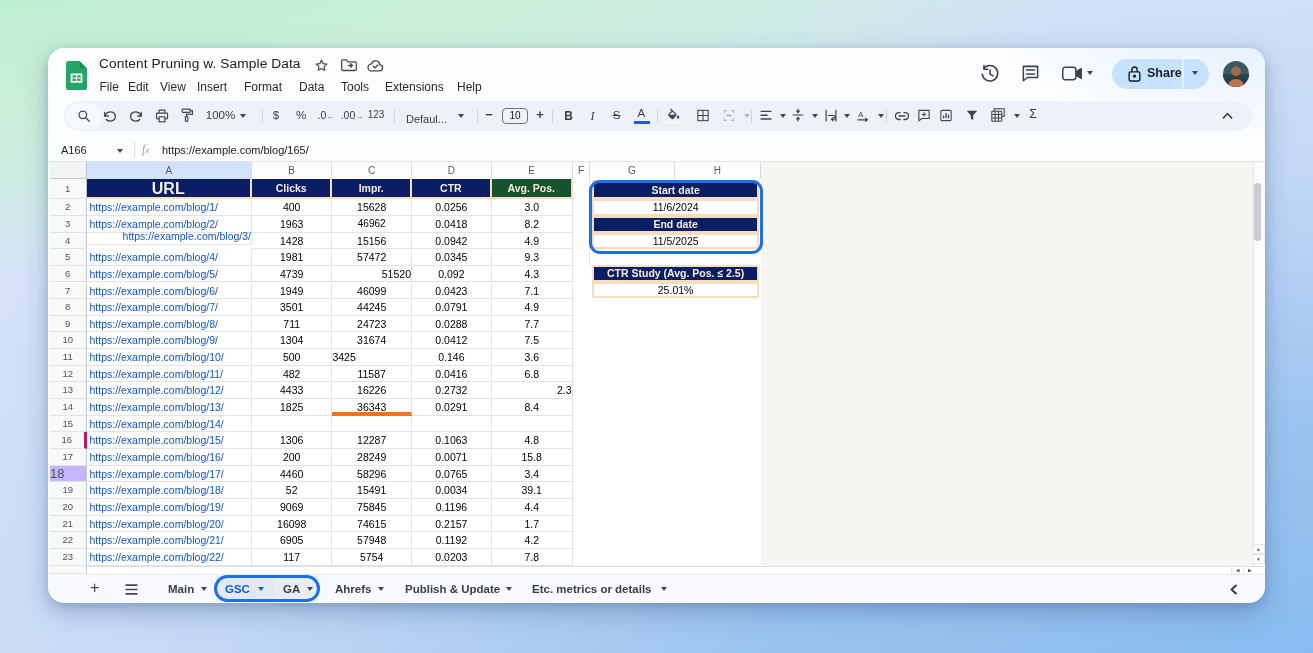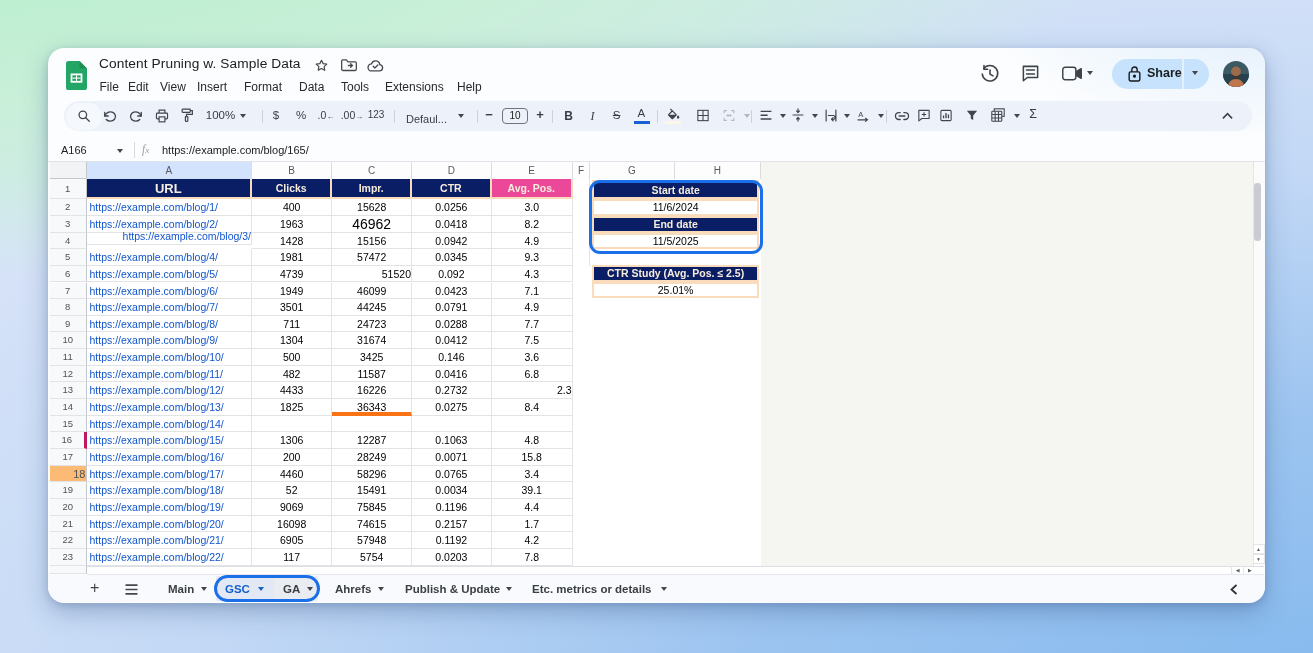--- a/index.html
+++ b/index.html
@@ -228,40 +228,40 @@
 <div class="abs" style="left:50px;top:299.15999999999997px;width:36.5px;height:16.66px;background:#f8f9fa;border-right:1px solid #c4c7cb;border-bottom:1px solid #e2e3e4;color:#4d5256;font-size:9.5px;text-align:center;line-height:16.66px">8</div>
 <div class="abs" style="left:50px;top:315.82px;width:36.5px;height:16.66px;background:#f8f9fa;border-right:1px solid #c4c7cb;border-bottom:1px solid #e2e3e4;color:#4d5256;font-size:9.5px;text-align:center;line-height:16.66px">9</div>
 <div class="abs" style="left:50px;top:332.48px;width:36.5px;height:16.66px;background:#f8f9fa;border-right:1px solid #c4c7cb;border-bottom:1px solid #e2e3e4;color:#4d5256;font-size:9.5px;text-align:center;line-height:16.66px">10</div>
 <div class="abs" style="left:50px;top:349.14px;width:36.5px;height:16.66px;background:#f8f9fa;border-right:1px solid #c4c7cb;border-bottom:1px solid #e2e3e4;color:#4d5256;font-size:9.5px;text-align:center;line-height:16.66px">11</div>
 <div class="abs" style="left:50px;top:365.79999999999995px;width:36.5px;height:16.66px;background:#f8f9fa;border-right:1px solid #c4c7cb;border-bottom:1px solid #e2e3e4;color:#4d5256;font-size:9.5px;text-align:center;line-height:16.66px">12</div>
 <div class="abs" style="left:50px;top:382.46px;width:36.5px;height:16.66px;background:#f8f9fa;border-right:1px solid #c4c7cb;border-bottom:1px solid #e2e3e4;color:#4d5256;font-size:9.5px;text-align:center;line-height:16.66px">13</div>
 <div class="abs" style="left:50px;top:399.12px;width:36.5px;height:16.66px;background:#f8f9fa;border-right:1px solid #c4c7cb;border-bottom:1px solid #e2e3e4;color:#4d5256;font-size:9.5px;text-align:center;line-height:16.66px">14</div>
 <div class="abs" style="left:50px;top:415.78px;width:36.5px;height:16.66px;background:#f8f9fa;border-right:1px solid #c4c7cb;border-bottom:1px solid #e2e3e4;color:#4d5256;font-size:9.5px;text-align:center;line-height:16.66px">15</div>
 <div class="abs" style="left:50px;top:432.44px;width:36.5px;height:16.66px;background:#f8f9fa;border-right:3px solid #be185d;border-bottom:1px solid #e2e3e4;color:#4d5256;font-size:9.5px;text-align:center;line-height:16.66px">16</div>
 <div class="abs" style="left:50px;top:449.1px;width:36.5px;height:16.66px;background:#f8f9fa;border-right:1px solid #c4c7cb;border-bottom:1px solid #e2e3e4;color:#4d5256;font-size:9.5px;text-align:center;line-height:16.66px">17</div>
-<div class="abs" style="left:50px;top:465.76px;width:36.5px;height:16.66px;background:#fdba74;border-right:1px solid #c4c7cb;border-bottom:1px solid #e2e3e4;color:#4d5256;font-size:11px;text-align:right;line-height:16.66px">18</div>
+<div class="abs" style="left:50px;top:465.76px;width:36.5px;height:16.66px;background:#c4b5fd;border-right:1px solid #c4c7cb;border-bottom:1px solid #e2e3e4;color:#4d5256;font-size:13px;text-align:left;line-height:16.66px">18</div>
 <div class="abs" style="left:50px;top:482.42px;width:36.5px;height:16.66px;background:#f8f9fa;border-right:1px solid #c4c7cb;border-bottom:1px solid #e2e3e4;color:#4d5256;font-size:9.5px;text-align:center;line-height:16.66px">19</div>
 <div class="abs" style="left:50px;top:499.08px;width:36.5px;height:16.66px;background:#f8f9fa;border-right:1px solid #c4c7cb;border-bottom:1px solid #e2e3e4;color:#4d5256;font-size:9.5px;text-align:center;line-height:16.66px">20</div>
 <div class="abs" style="left:50px;top:515.74px;width:36.5px;height:16.66px;background:#f8f9fa;border-right:1px solid #c4c7cb;border-bottom:1px solid #e2e3e4;color:#4d5256;font-size:9.5px;text-align:center;line-height:16.66px">21</div>
 <div class="abs" style="left:50px;top:532.4px;width:36.5px;height:16.66px;background:#f8f9fa;border-right:1px solid #c4c7cb;border-bottom:1px solid #e2e3e4;color:#4d5256;font-size:9.5px;text-align:center;line-height:16.66px">22</div>
 <div class="abs" style="left:50px;top:549.06px;width:36.5px;height:16.66px;background:#f8f9fa;border-right:1px solid #c4c7cb;border-bottom:1px solid #e2e3e4;color:#4d5256;font-size:9.5px;text-align:center;line-height:16.66px">23</div>
 <div class="abs" style="left:50px;top:565.72px;width:36.5px;height:8.079999999999927px;background:#f8f9fa;border-right:1px solid #c4c7cb;border-bottom:1px solid #e2e3e4;color:#4d5256;font-size:9.5px;text-align:center;line-height:8.079999999999927px"></div>
-<div class="abs" style="left:86.5px;top:179.2px;width:165.5px;height:20.0px;background:#0a1e66;border-right:2px solid #f8dcbc;border-bottom:2.4px solid #f8dcbc;color:#f7ecdc;font-weight:bold;font-size:13px;text-align:center;line-height:19.0px">URL</div>
+<div class="abs" style="left:86.5px;top:179.2px;width:165.5px;height:20.0px;background:#0a1e66;border-right:2px solid #f8dcbc;border-bottom:2.4px solid #f8dcbc;color:#f7ecdc;font-weight:bold;font-size:16px;text-align:center;line-height:19.0px">URL</div>
 <div class="abs" style="left:252.0px;top:179.2px;width:80.4px;height:20.0px;background:#0a1e66;border-right:2px solid #f8dcbc;border-bottom:2.4px solid #f8dcbc;color:#f7ecdc;font-weight:bold;font-size:10.5px;text-align:center;line-height:19.0px">Clicks</div>
 <div class="abs" style="left:332.4px;top:179.2px;width:79.6px;height:20.0px;background:#0a1e66;border-right:2px solid #f8dcbc;border-bottom:2.4px solid #f8dcbc;color:#f7ecdc;font-weight:bold;font-size:10.5px;text-align:center;line-height:19.0px">Impr.</div>
 <div class="abs" style="left:412.0px;top:179.2px;width:79.8px;height:20.0px;background:#0a1e66;border-right:2px solid #f8dcbc;border-bottom:2.4px solid #f8dcbc;color:#f7ecdc;font-weight:bold;font-size:10.5px;text-align:center;line-height:19.0px">CTR</div>
-<div class="abs" style="left:491.8px;top:179.2px;width:80.8px;height:20.0px;background:#ec4899;border-right:2px solid #f8dcbc;border-bottom:2.4px solid #f8dcbc;color:#f7ecdc;font-weight:bold;font-size:10.5px;text-align:center;line-height:19.0px">Avg. Pos.</div>
+<div class="abs" style="left:491.8px;top:179.2px;width:80.8px;height:20.0px;background:#14532d;border-right:2px solid #f8dcbc;border-bottom:2.4px solid #f8dcbc;color:#f7ecdc;font-weight:bold;font-size:10.5px;text-align:center;line-height:19.0px">Avg. Pos.</div>
 <div class="abs" style="left:86.5px;top:199.2px;width:165.5px;height:16.66px;border-right:1px solid #e2e3e4;border-bottom:1px solid #e2e3e4;font-size:10.5px;line-height:16.66px;color:#1155cc;text-align:left;padding-left:3px;overflow:hidden;white-space:nowrap">https://example.com/blog/1/</div>
 <div class="abs" style="left:252.0px;top:199.2px;width:80.4px;height:16.66px;border-right:1px solid #e2e3e4;border-bottom:1px solid #e2e3e4;font-size:10.5px;line-height:16.66px;color:#000;text-align:center;overflow:hidden;white-space:nowrap">400</div>
 <div class="abs" style="left:332.4px;top:199.2px;width:79.6px;height:16.66px;border-right:1px solid #e2e3e4;border-bottom:1px solid #e2e3e4;font-size:10.5px;line-height:16.66px;color:#000;text-align:center;overflow:hidden;white-space:nowrap">15628</div>
 <div class="abs" style="left:412.0px;top:199.2px;width:79.8px;height:16.66px;border-right:1px solid #e2e3e4;border-bottom:1px solid #e2e3e4;font-size:10.5px;line-height:16.66px;color:#000;text-align:center;overflow:hidden;white-space:nowrap">0.0256</div>
 <div class="abs" style="left:491.8px;top:199.2px;width:80.8px;height:16.66px;border-right:1px solid #e2e3e4;border-bottom:1px solid #e2e3e4;font-size:10.5px;line-height:16.66px;color:#000;text-align:center;overflow:hidden;white-space:nowrap">3.0</div>
 <div class="abs" style="left:86.5px;top:215.85999999999999px;width:165.5px;height:16.66px;border-right:1px solid #e2e3e4;border-bottom:1px solid #e2e3e4;font-size:10.5px;line-height:16.66px;color:#1155cc;text-align:left;padding-left:3px;overflow:hidden;white-space:nowrap">https://example.com/blog/2/</div>
 <div class="abs" style="left:252.0px;top:215.85999999999999px;width:80.4px;height:16.66px;border-right:1px solid #e2e3e4;border-bottom:1px solid #e2e3e4;font-size:10.5px;line-height:16.66px;color:#000;text-align:center;overflow:hidden;white-space:nowrap">1963</div>
-<div class="abs" style="left:332.4px;top:215.85999999999999px;width:79.6px;height:16.66px;border-right:1px solid #e2e3e4;border-bottom:1px solid #e2e3e4;font-size:14px;line-height:16.66px;color:#000;text-align:center;overflow:hidden;white-space:nowrap">46962</div>
+<div class="abs" style="left:332.4px;top:215.85999999999999px;width:79.6px;height:16.66px;border-right:1px solid #e2e3e4;border-bottom:1px solid #e2e3e4;font-size:10px;line-height:16.66px;color:#000;text-align:center;overflow:hidden;white-space:nowrap">46962</div>
 <div class="abs" style="left:412.0px;top:215.85999999999999px;width:79.8px;height:16.66px;border-right:1px solid #e2e3e4;border-bottom:1px solid #e2e3e4;font-size:10.5px;line-height:16.66px;color:#000;text-align:center;overflow:hidden;white-space:nowrap">0.0418</div>
 <div class="abs" style="left:491.8px;top:215.85999999999999px;width:80.8px;height:16.66px;border-right:1px solid #e2e3e4;border-bottom:1px solid #e2e3e4;font-size:10.5px;line-height:16.66px;color:#000;text-align:center;overflow:hidden;white-space:nowrap">8.2</div>
 <div class="abs" style="left:86.5px;top:228px;width:165.5px;height:16.66px;border-right:1px solid #e2e3e4;border-bottom:1px solid #e2e3e4;font-size:10.5px;line-height:16.66px;color:#1155cc;text-align:right;padding-left:3px;overflow:hidden;white-space:nowrap">https://example.com/blog/3/</div>
 <div class="abs" style="left:252.0px;top:232.51999999999998px;width:80.4px;height:16.66px;border-right:1px solid #e2e3e4;border-bottom:1px solid #e2e3e4;font-size:10.5px;line-height:16.66px;color:#000;text-align:center;overflow:hidden;white-space:nowrap">1428</div>
 <div class="abs" style="left:332.4px;top:232.51999999999998px;width:79.6px;height:16.66px;border-right:1px solid #e2e3e4;border-bottom:1px solid #e2e3e4;font-size:10.5px;line-height:16.66px;color:#000;text-align:center;overflow:hidden;white-space:nowrap">15156</div>
 <div class="abs" style="left:412.0px;top:232.51999999999998px;width:79.8px;height:16.66px;border-right:1px solid #e2e3e4;border-bottom:1px solid #e2e3e4;font-size:10.5px;line-height:16.66px;color:#000;text-align:center;overflow:hidden;white-space:nowrap">0.0942</div>
 <div class="abs" style="left:491.8px;top:232.51999999999998px;width:80.8px;height:16.66px;border-right:1px solid #e2e3e4;border-bottom:1px solid #e2e3e4;font-size:10.5px;line-height:16.66px;color:#000;text-align:center;overflow:hidden;white-space:nowrap">4.9</div>
 <div class="abs" style="left:86.5px;top:249.18px;width:165.5px;height:16.66px;border-right:1px solid #e2e3e4;border-bottom:1px solid #e2e3e4;font-size:10.5px;line-height:16.66px;color:#1155cc;text-align:left;padding-left:3px;overflow:hidden;white-space:nowrap">https://example.com/blog/4/</div>
 <div class="abs" style="left:252.0px;top:249.18px;width:80.4px;height:16.66px;border-right:1px solid #e2e3e4;border-bottom:1px solid #e2e3e4;font-size:10.5px;line-height:16.66px;color:#000;text-align:center;overflow:hidden;white-space:nowrap">1981</div>
 <div class="abs" style="left:332.4px;top:249.18px;width:79.6px;height:16.66px;border-right:1px solid #e2e3e4;border-bottom:1px solid #e2e3e4;font-size:10.5px;line-height:16.66px;color:#000;text-align:center;overflow:hidden;white-space:nowrap">57472</div>
@@ -287,37 +287,37 @@
 <div class="abs" style="left:332.4px;top:315.82px;width:79.6px;height:16.66px;border-right:1px solid #e2e3e4;border-bottom:1px solid #e2e3e4;font-size:10.5px;line-height:16.66px;color:#000;text-align:center;overflow:hidden;white-space:nowrap">24723</div>
 <div class="abs" style="left:412.0px;top:315.82px;width:79.8px;height:16.66px;border-right:1px solid #e2e3e4;border-bottom:1px solid #e2e3e4;font-size:10.5px;line-height:16.66px;color:#000;text-align:center;overflow:hidden;white-space:nowrap">0.0288</div>
 <div class="abs" style="left:491.8px;top:315.82px;width:80.8px;height:16.66px;border-right:1px solid #e2e3e4;border-bottom:1px solid #e2e3e4;font-size:10.5px;line-height:16.66px;color:#000;text-align:center;overflow:hidden;white-space:nowrap">7.7</div>
 <div class="abs" style="left:86.5px;top:332.48px;width:165.5px;height:16.66px;border-right:1px solid #e2e3e4;border-bottom:1px solid #e2e3e4;font-size:10.5px;line-height:16.66px;color:#1155cc;text-align:left;padding-left:3px;overflow:hidden;white-space:nowrap">https://example.com/blog/9/</div>
 <div class="abs" style="left:252.0px;top:332.48px;width:80.4px;height:16.66px;border-right:1px solid #e2e3e4;border-bottom:1px solid #e2e3e4;font-size:10.5px;line-height:16.66px;color:#000;text-align:center;overflow:hidden;white-space:nowrap">1304</div>
 <div class="abs" style="left:332.4px;top:332.48px;width:79.6px;height:16.66px;border-right:1px solid #e2e3e4;border-bottom:1px solid #e2e3e4;font-size:10.5px;line-height:16.66px;color:#000;text-align:center;overflow:hidden;white-space:nowrap">31674</div>
 <div class="abs" style="left:412.0px;top:332.48px;width:79.8px;height:16.66px;border-right:1px solid #e2e3e4;border-bottom:1px solid #e2e3e4;font-size:10.5px;line-height:16.66px;color:#000;text-align:center;overflow:hidden;white-space:nowrap">0.0412</div>
 <div class="abs" style="left:491.8px;top:332.48px;width:80.8px;height:16.66px;border-right:1px solid #e2e3e4;border-bottom:1px solid #e2e3e4;font-size:10.5px;line-height:16.66px;color:#000;text-align:center;overflow:hidden;white-space:nowrap">7.5</div>
 <div class="abs" style="left:86.5px;top:349.14px;width:165.5px;height:16.66px;border-right:1px solid #e2e3e4;border-bottom:1px solid #e2e3e4;font-size:10.5px;line-height:16.66px;color:#1155cc;text-align:left;padding-left:3px;overflow:hidden;white-space:nowrap">https://example.com/blog/10/</div>
 <div class="abs" style="left:252.0px;top:349.14px;width:80.4px;height:16.66px;border-right:1px solid #e2e3e4;border-bottom:1px solid #e2e3e4;font-size:10.5px;line-height:16.66px;color:#000;text-align:center;overflow:hidden;white-space:nowrap">500</div>
-<div class="abs" style="left:332.4px;top:349.14px;width:79.6px;height:16.66px;border-right:1px solid #e2e3e4;border-bottom:1px solid #e2e3e4;font-size:10.5px;line-height:16.66px;color:#000;text-align:center;overflow:hidden;white-space:nowrap">3425</div>
+<div class="abs" style="left:332.4px;top:349.14px;width:79.6px;height:16.66px;border-right:1px solid #e2e3e4;border-bottom:1px solid #e2e3e4;font-size:10.5px;line-height:16.66px;color:#000;overflow:hidden;white-space:nowrap">3425</div>
 <div class="abs" style="left:412.0px;top:349.14px;width:79.8px;height:16.66px;border-right:1px solid #e2e3e4;border-bottom:1px solid #e2e3e4;font-size:10.5px;line-height:16.66px;color:#000;text-align:center;overflow:hidden;white-space:nowrap">0.146</div>
 <div class="abs" style="left:491.8px;top:349.14px;width:80.8px;height:16.66px;border-right:1px solid #e2e3e4;border-bottom:1px solid #e2e3e4;font-size:10.5px;line-height:16.66px;color:#000;text-align:center;overflow:hidden;white-space:nowrap">3.6</div>
 <div class="abs" style="left:86.5px;top:365.79999999999995px;width:165.5px;height:16.66px;border-right:1px solid #e2e3e4;border-bottom:1px solid #e2e3e4;font-size:10.5px;line-height:16.66px;color:#1155cc;text-align:left;padding-left:3px;overflow:hidden;white-space:nowrap">https://example.com/blog/11/</div>
 <div class="abs" style="left:252.0px;top:365.79999999999995px;width:80.4px;height:16.66px;border-right:1px solid #e2e3e4;border-bottom:1px solid #e2e3e4;font-size:10.5px;line-height:16.66px;color:#000;text-align:center;overflow:hidden;white-space:nowrap">482</div>
 <div class="abs" style="left:332.4px;top:365.79999999999995px;width:79.6px;height:16.66px;border-right:1px solid #e2e3e4;border-bottom:1px solid #e2e3e4;font-size:10.5px;line-height:16.66px;color:#000;text-align:center;overflow:hidden;white-space:nowrap">11587</div>
 <div class="abs" style="left:412.0px;top:365.79999999999995px;width:79.8px;height:16.66px;border-right:1px solid #e2e3e4;border-bottom:1px solid #e2e3e4;font-size:10.5px;line-height:16.66px;color:#000;text-align:center;overflow:hidden;white-space:nowrap">0.0416</div>
 <div class="abs" style="left:491.8px;top:365.79999999999995px;width:80.8px;height:16.66px;border-right:1px solid #e2e3e4;border-bottom:1px solid #e2e3e4;font-size:10.5px;line-height:16.66px;color:#000;text-align:center;overflow:hidden;white-space:nowrap">6.8</div>
 <div class="abs" style="left:86.5px;top:382.46px;width:165.5px;height:16.66px;border-right:1px solid #e2e3e4;border-bottom:1px solid #e2e3e4;font-size:10.5px;line-height:16.66px;color:#1155cc;text-align:left;padding-left:3px;overflow:hidden;white-space:nowrap">https://example.com/blog/12/</div>
 <div class="abs" style="left:252.0px;top:382.46px;width:80.4px;height:16.66px;border-right:1px solid #e2e3e4;border-bottom:1px solid #e2e3e4;font-size:10.5px;line-height:16.66px;color:#000;text-align:center;overflow:hidden;white-space:nowrap">4433</div>
 <div class="abs" style="left:332.4px;top:382.46px;width:79.6px;height:16.66px;border-right:1px solid #e2e3e4;border-bottom:1px solid #e2e3e4;font-size:10.5px;line-height:16.66px;color:#000;text-align:center;overflow:hidden;white-space:nowrap">16226</div>
 <div class="abs" style="left:412.0px;top:382.46px;width:79.8px;height:16.66px;border-right:1px solid #e2e3e4;border-bottom:1px solid #e2e3e4;font-size:10.5px;line-height:16.66px;color:#000;text-align:center;overflow:hidden;white-space:nowrap">0.2732</div>
 <div class="abs" style="left:491.8px;top:382.46px;width:80.8px;height:16.66px;border-right:1px solid #e2e3e4;border-bottom:1px solid #e2e3e4;font-size:10.5px;line-height:16.66px;color:#000;text-align:right;overflow:hidden;white-space:nowrap">2.3</div>
 <div class="abs" style="left:86.5px;top:399.12px;width:165.5px;height:16.66px;border-right:1px solid #e2e3e4;border-bottom:1px solid #e2e3e4;font-size:10.5px;line-height:16.66px;color:#1155cc;text-align:left;padding-left:3px;overflow:hidden;white-space:nowrap">https://example.com/blog/13/</div>
 <div class="abs" style="left:252.0px;top:399.12px;width:80.4px;height:16.66px;border-right:1px solid #e2e3e4;border-bottom:1px solid #e2e3e4;font-size:10.5px;line-height:16.66px;color:#000;text-align:center;overflow:hidden;white-space:nowrap">1825</div>
 <div class="abs" style="left:332.4px;top:399.12px;width:79.6px;height:16.66px;border-right:1px solid #e2e3e4;border-bottom:4px solid #f97316;font-size:10.5px;line-height:16.66px;color:#000;text-align:center;overflow:hidden;white-space:nowrap">36343</div>
-<div class="abs" style="left:412.0px;top:399.12px;width:79.8px;height:16.66px;border-right:1px solid #e2e3e4;border-bottom:1px solid #e2e3e4;font-size:10.5px;line-height:16.66px;color:#000;text-align:center;overflow:hidden;white-space:nowrap">0.0275</div>
+<div class="abs" style="left:412.0px;top:399.12px;width:79.8px;height:16.66px;border-right:1px solid #e2e3e4;border-bottom:1px solid #e2e3e4;font-size:10.5px;line-height:16.66px;color:#000;text-align:center;overflow:hidden;white-space:nowrap">0.0291</div>
 <div class="abs" style="left:491.8px;top:399.12px;width:80.8px;height:16.66px;border-right:1px solid #e2e3e4;border-bottom:1px solid #e2e3e4;font-size:10.5px;line-height:16.66px;color:#000;text-align:center;overflow:hidden;white-space:nowrap">8.4</div>
 <div class="abs" style="left:86.5px;top:415.78px;width:165.5px;height:16.66px;border-right:1px solid #e2e3e4;border-bottom:1px solid #e2e3e4;font-size:10.5px;line-height:16.66px;color:#1155cc;text-align:left;padding-left:3px;overflow:hidden;white-space:nowrap">https://example.com/blog/14/</div>
 <div class="abs" style="left:252.0px;top:415.78px;width:80.4px;height:16.66px;border-right:1px solid #e2e3e4;border-bottom:1px solid #e2e3e4;font-size:10.5px;line-height:16.66px;color:#000;text-align:center;overflow:hidden;white-space:nowrap"></div>
 <div class="abs" style="left:332.4px;top:415.78px;width:79.6px;height:16.66px;border-right:1px solid #e2e3e4;border-bottom:1px solid #e2e3e4;font-size:10.5px;line-height:16.66px;color:#000;text-align:center;overflow:hidden;white-space:nowrap"></div>
 <div class="abs" style="left:412.0px;top:415.78px;width:79.8px;height:16.66px;border-right:1px solid #e2e3e4;border-bottom:1px solid #e2e3e4;font-size:10.5px;line-height:16.66px;color:#000;text-align:center;overflow:hidden;white-space:nowrap"></div>
 <div class="abs" style="left:491.8px;top:415.78px;width:80.8px;height:16.66px;border-right:1px solid #e2e3e4;border-bottom:1px solid #e2e3e4;font-size:10.5px;line-height:16.66px;color:#000;text-align:center;overflow:hidden;white-space:nowrap"></div>
 <div class="abs" style="left:86.5px;top:432.44px;width:165.5px;height:16.66px;border-right:1px solid #e2e3e4;border-bottom:1px solid #e2e3e4;font-size:10.5px;line-height:16.66px;color:#1155cc;text-align:left;padding-left:3px;overflow:hidden;white-space:nowrap">https://example.com/blog/15/</div>
 <div class="abs" style="left:252.0px;top:432.44px;width:80.4px;height:16.66px;border-right:1px solid #e2e3e4;border-bottom:1px solid #e2e3e4;font-size:10.5px;line-height:16.66px;color:#000;text-align:center;overflow:hidden;white-space:nowrap">1306</div>
 <div class="abs" style="left:332.4px;top:432.44px;width:79.6px;height:16.66px;border-right:1px solid #e2e3e4;border-bottom:1px solid #e2e3e4;font-size:10.5px;line-height:16.66px;color:#000;text-align:center;overflow:hidden;white-space:nowrap">12287</div>
 <div class="abs" style="left:412.0px;top:432.44px;width:79.8px;height:16.66px;border-right:1px solid #e2e3e4;border-bottom:1px solid #e2e3e4;font-size:10.5px;line-height:16.66px;color:#000;text-align:center;overflow:hidden;white-space:nowrap">0.1063</div>

